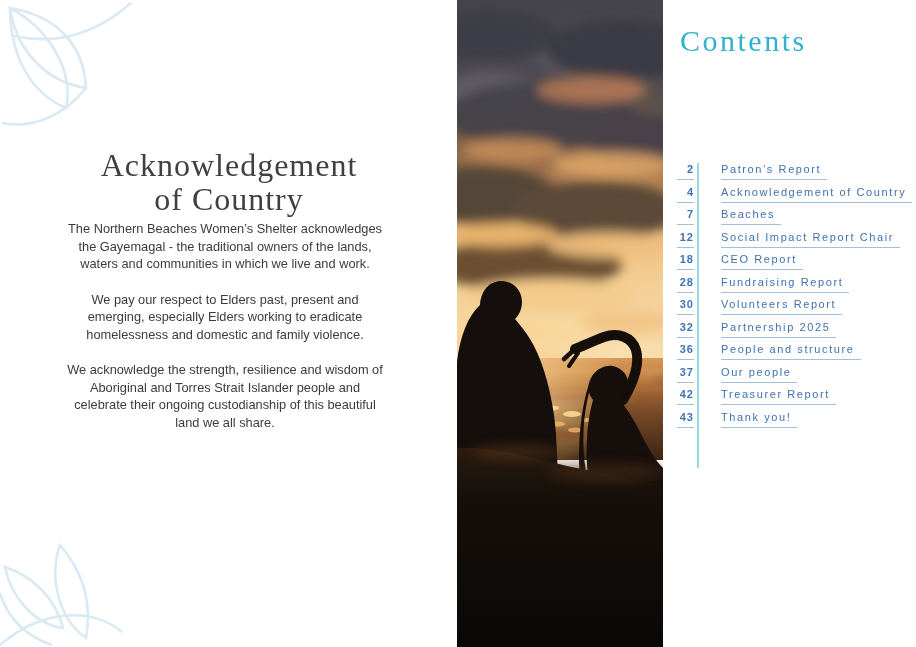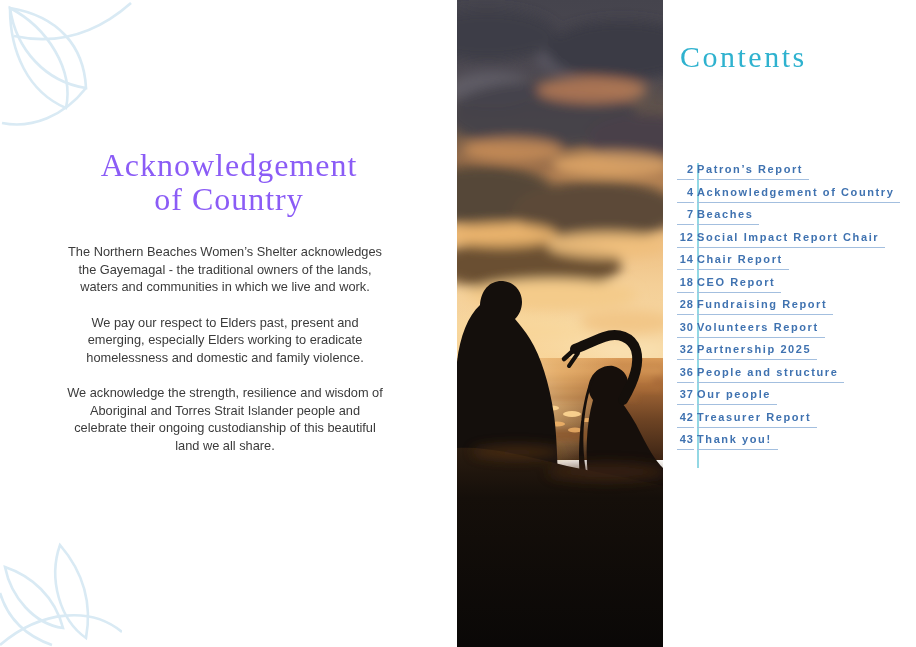--- a/index.html
+++ b/index.html
@@ -10,55 +10,55 @@
   
   .ornament{position:absolute; pointer-events:none;}
   .ornament.tl{left:0; top:0;}
   .ornament.bl{left:0; bottom:0;}
 
   
   .left-col{
     position:absolute; left:62px; top:148px; width:334px; text-align:center;
   }
   .ack-title{
-    margin:0 0 27px 0; font-family:"Liberation Serif", "DejaVu Serif", serif;
-    font-weight:400; font-size:32px; line-height:34px; color:#8b5cf6;
+    margin:0 0 4px 0; font-family:"Liberation Serif", "DejaVu Serif", serif;
+    font-weight:400; font-size:32px; line-height:34px; color:#404040;
     letter-spacing:1px;
   }
   .ack-title span{display:block;}
   .ack-body p{
     margin:0 8px 18px 0; font-size:12.8px; line-height:17.5px; color:#3b3b3b;
   }
 
   
   .photo{
     position:absolute; left:457px; top:0; width:206px; height:647px;
     overflow:hidden;
   }
   .photo svg{display:block;}
 
   
   .contents-title{
-    position:absolute; left:680px; top:40px; margin:0;
+    position:absolute; left:680px; top:24px; margin:0;
     font-family:"Liberation Serif", "DejaVu Serif", serif; font-weight:400;
     font-size:30px; color:#2fb2cf; letter-spacing:2.5px;
   }
   .toc{
     position:absolute; left:677px; top:163px; width:228px;
   }
   .toc-row{
     display:flex; align-items:flex-start; margin-bottom:5.5px; cursor:pointer;
   }
   .toc-page{
     width:17px; text-align:right; flex:0 0 auto;
     font-size:11px; font-weight:700; letter-spacing:1px; color:#3f72b0;
     padding-bottom:3px; border-bottom:1px solid #a3bfdf; line-height:13px;
   }
   .toc-label{
-    margin-left:3px; font-size:11px; font-weight:700; letter-spacing:1.6px;
+    margin-left:27px; font-size:11px; font-weight:400; letter-spacing:1.6px;
     color:#3f72b0; padding:0 6px 3px 0; border-bottom:1px solid #a3bfdf;
     line-height:13px; white-space:nowrap;
   }
   .toc-line{
     position:absolute; left:697px; top:163px; width:2px; height:305px;
     background:#93d8e4;
   }
 </style>
 </head>
 <body>
@@ -213,24 +213,20 @@
     </div>
     <div class="toc-row">
       <span class="toc-page">7</span>
       <span class="toc-label">Beaches</span>
     </div>
     <div class="toc-row">
       <span class="toc-page">12</span>
       <span class="toc-label">Social Impact Report Chair</span>
     </div>
     <div class="toc-row">
-      <span class="toc-page">14</span>
-      <span class="toc-label">Chair Report</span>
-    </div>
-    <div class="toc-row">
       <span class="toc-page">18</span>
       <span class="toc-label">CEO Report</span>
     </div>
     <div class="toc-row">
       <span class="toc-page">28</span>
       <span class="toc-label">Fundraising Report</span>
     </div>
     <div class="toc-row">
       <span class="toc-page">30</span>
       <span class="toc-label">Volunteers Report</span>

